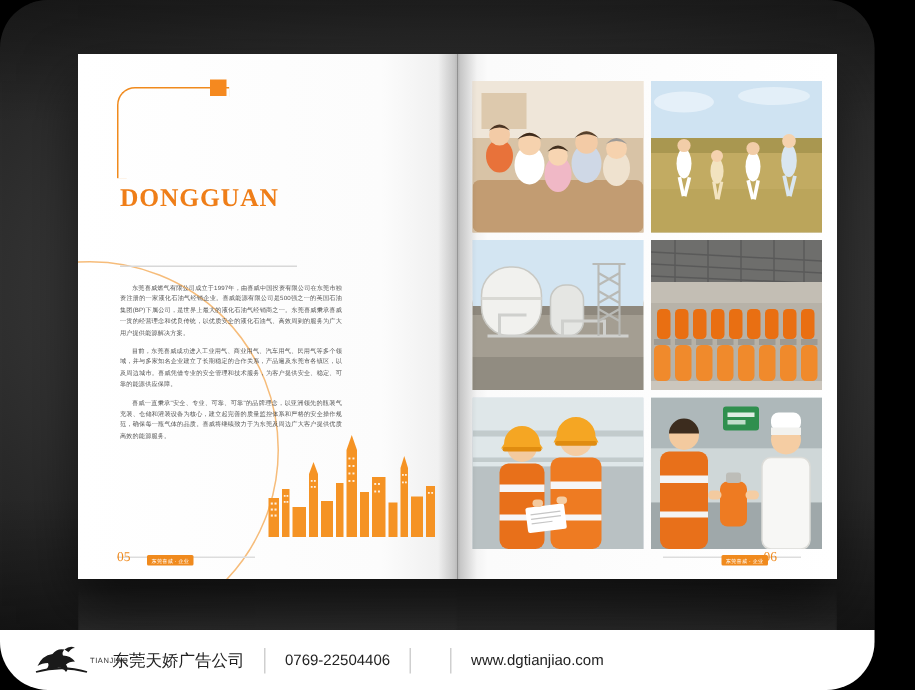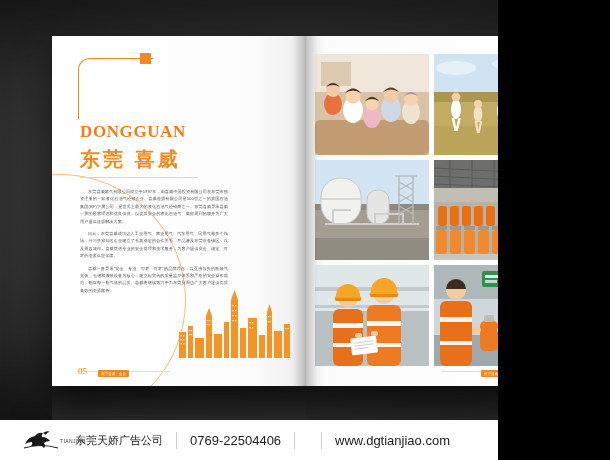--- a/index.html
+++ b/index.html
@@ -8,25 +8,26 @@
     background: #000;
   }
   body {
     width: 610px;
     height: 460px;
     overflow: hidden;
     font-family: "Liberation Sans", sans-serif;
   }
   .stage {
     position: relative;
-    width: 498px;
+    width: 583px;
     height: 460px;
     background:
       radial-gradient(ellipse 520px 300px at 300px 195px, #4a4a4a 0%, #3a3a3a 38%, #2a2a2a 68%, #1c1c1c 100%);
     overflow: hidden;
+    border-radius: 32px;
   }
   
   .stage::after {
     content: "";
     position: absolute;
     left: 0; top: 0; right: 0; bottom: 0;
     background: linear-gradient(180deg, rgba(0,0,0,.35) 0%, rgba(0,0,0,0) 18%, rgba(0,0,0,0) 72%, rgba(0,0,0,.55) 100%);
     pointer-events: none;
   }
 
@@ -302,21 +303,21 @@
     white-space: nowrap;
   }
   .footer .divider {
     width: 1px;
     height: 17px;
     background: #cfcfcf;
     margin: 0 13px;
   }
   .footer .phone,
   .footer .url {
-    font-size: 13px;
+    font-size: 10px;
     color: #222;
     white-space: nowrap;
   }
 </style>
 </head>
 <body>
 
 <div class="stage">
 
   <div class="reflection">
@@ -328,21 +329,20 @@
 
   <div class="spread">
 
     <div class="page left">
 
       <div class="corner-rule"></div>
       <div class="corner-square"></div>
       <div class="arc"></div>
 
       <div class="title-en">DONGGUAN</div>
-      <div class="title-cn">东莞 喜威</div>
       <div class="title-rule"></div>
 
       <div class="body-copy">
         <p>东莞喜威燃气有限公司成立于1997年，由喜威中国投资有限公司在东莞市独资注册的一家液化石油气经销企业。喜威能源有限公司是500强之一的英国石油集团(BP)下属公司，是世界上最大的液化石油气经销商之一。东莞喜威秉承喜威一贯的经营理念和优良传统，以优质安全的液化石油气、高效周到的服务为广大用户提供能源解决方案。</p>
         <p>目前，东莞喜威成功进入工业用气、商业用气、汽车用气、民用气等多个领域，并与多家知名企业建立了长期稳定的合作关系，产品遍及东莞市各镇区，以及周边城市。喜威凭借专业的安全管理和技术服务，为客户提供安全、稳定、可靠的能源供应保障。</p>
         <p>喜威一直秉承"安全、专业、可靠、可靠"的品牌理念，以亚洲领先的瓶装气充装、仓储和灌装设备为核心，建立起完善的质量监控体系和严格的安全操作规范，确保每一瓶气体的品质。喜威将继续致力于为东莞及周边广大客户提供优质高效的能源服务。</p>
       </div>
 
       <svg class="skyline" viewBox="0 0 120 70">
         <g fill="#f59324">

